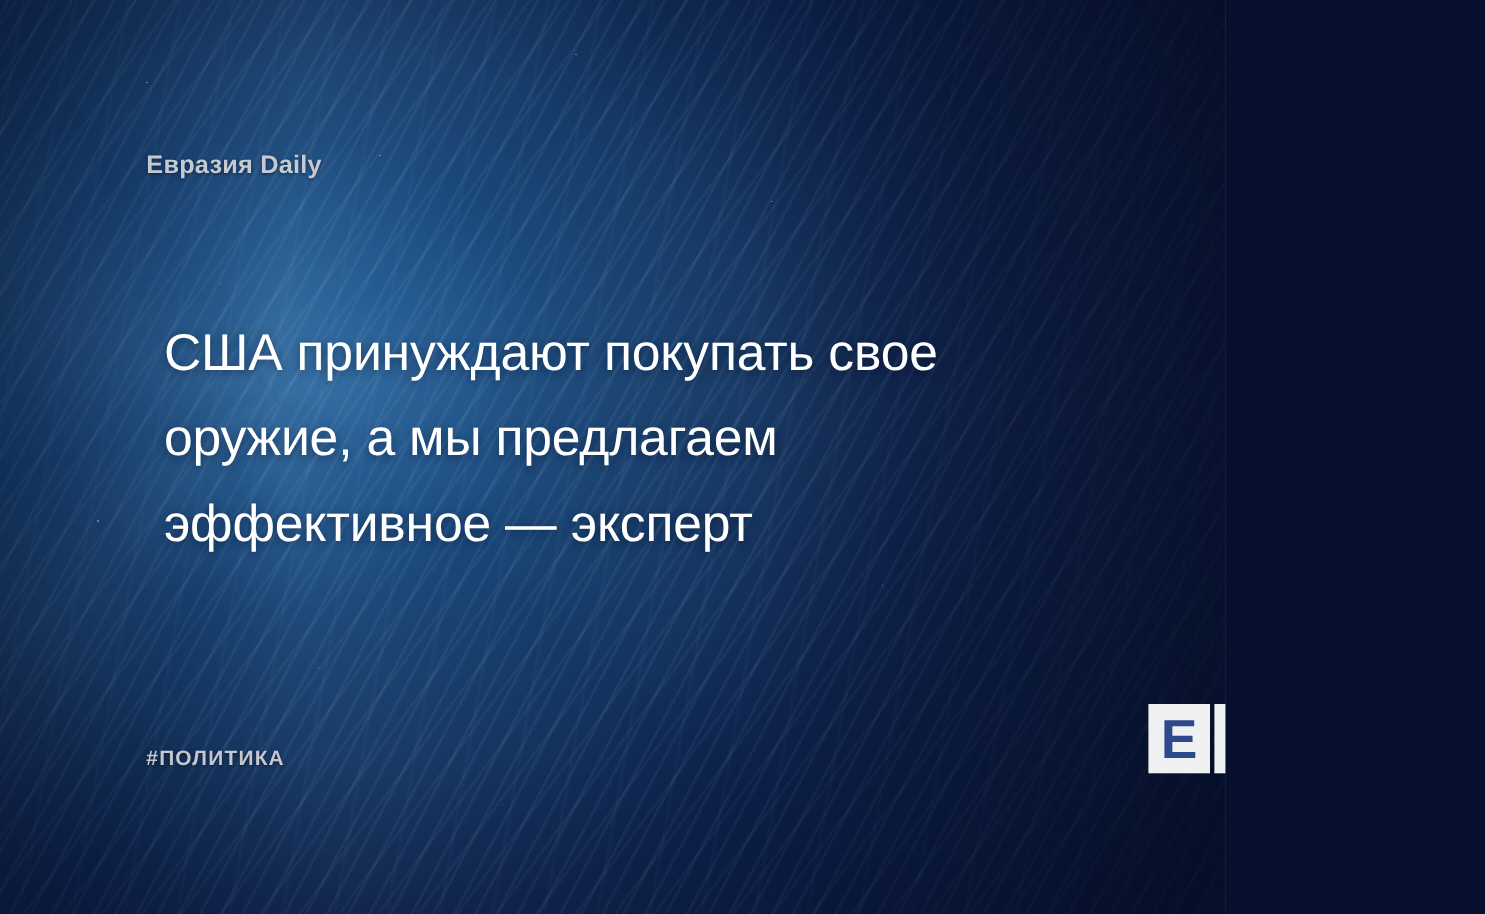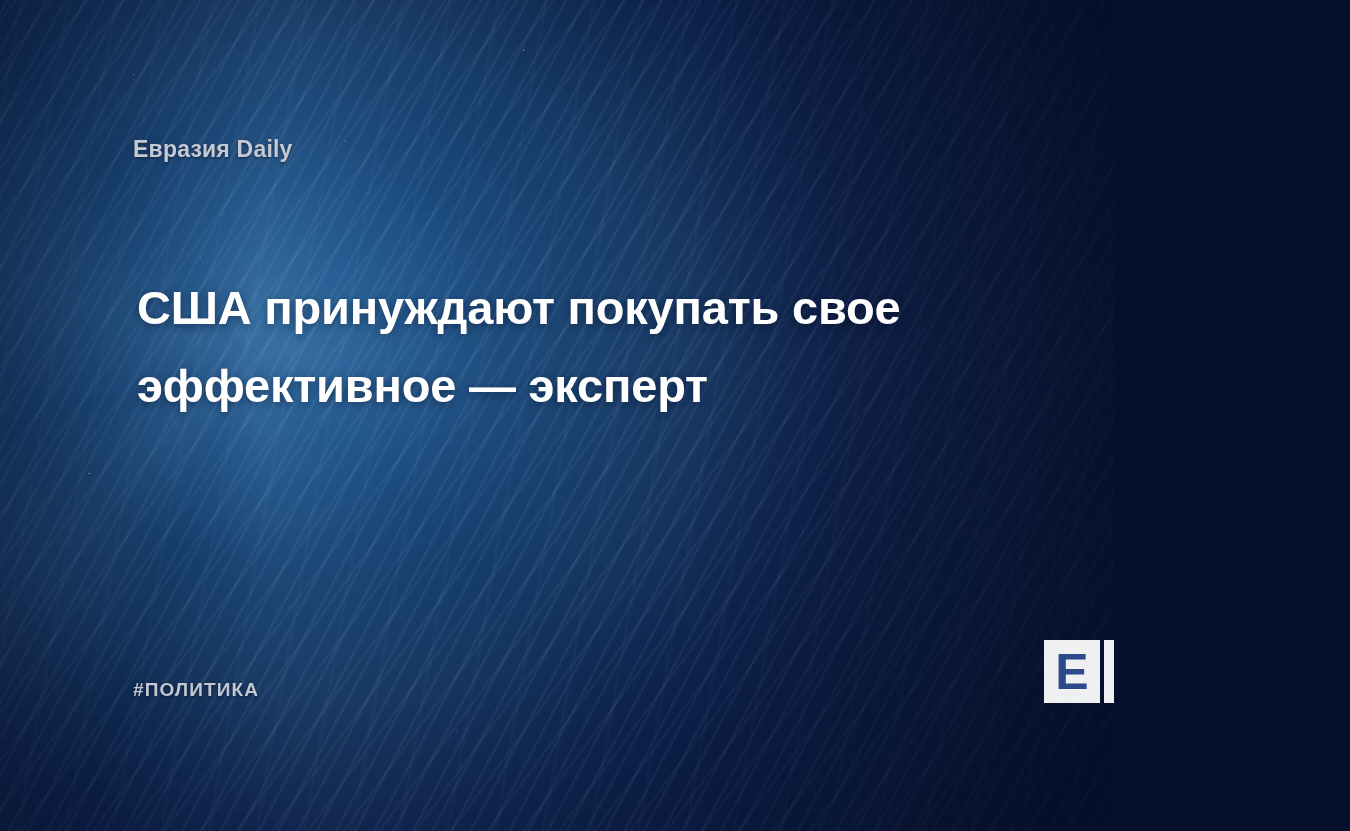--- a/index.html
+++ b/index.html
@@ -135,23 +135,23 @@
     line-height: 1.2;
     text-shadow: 0 1px 3px rgba(3,10,30,0.55);
     white-space: nowrap;
   }
 
   .headline {
     position: absolute;
     left: 133px;
     top: 265px;
     width: 920px;
-    margin: 4px;
+    margin: 16px;
     font-size: 47px;
-    font-weight: bold;
+    font-weight: normal;
     line-height: 78px;
     letter-spacing: -0.2px;
     color: #ffffff;
     text-shadow: 0 2px 9px rgba(4,12,36,0.45);
   }
   .headline .hl-line { display: block; white-space: nowrap; }
 
   .hashtag {
     position: absolute;
     left: 133px;
@@ -231,20 +231,21 @@
   <div class="bg-layer bg-dots"></div>
   <div class="bg-layer bg-glow"></div>
   <div class="bg-layer bg-vignette"></div>
 
   <div class="content">
 
     <div class="brand">Евразия Daily</div>
 
     <h1 class="headline">
       <span class="hl-line">США принуждают покупать свое</span>
+      <span class="hl-line">оружие, а мы предлагаем</span>
       <span class="hl-line">эффективное — эксперт</span>
     </h1>
 
     <div class="hashtag">#ПОЛИТИКА</div>
 
     <div class="logo">
       <div class="logo-tiles">
 
         <div class="logo-tile">
           <span class="logo-letter">E</span>

